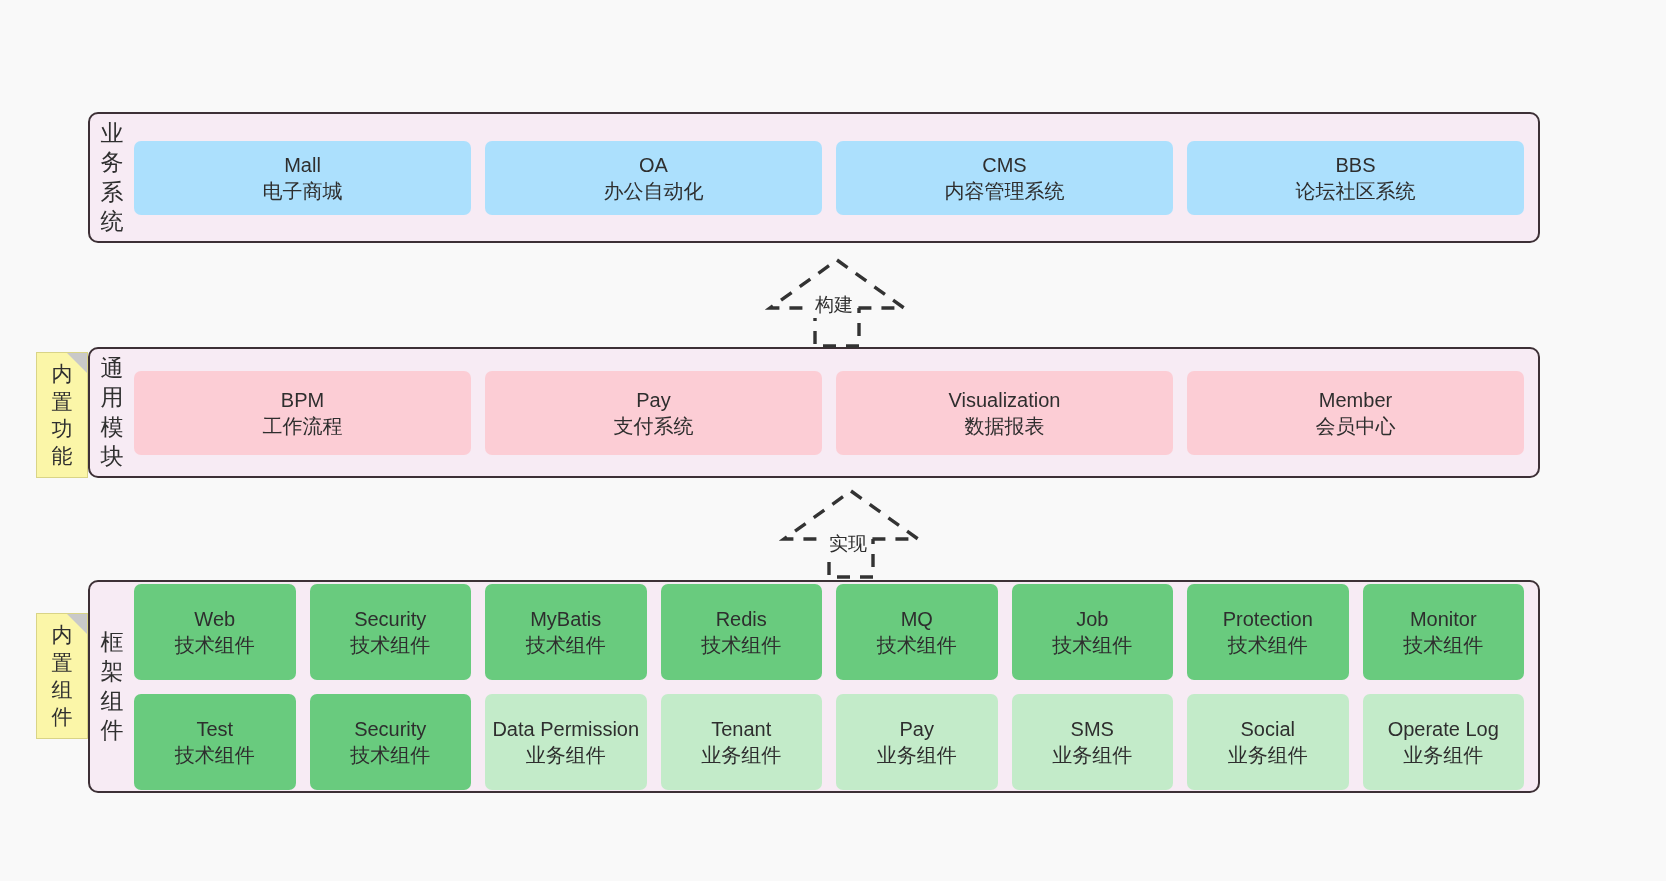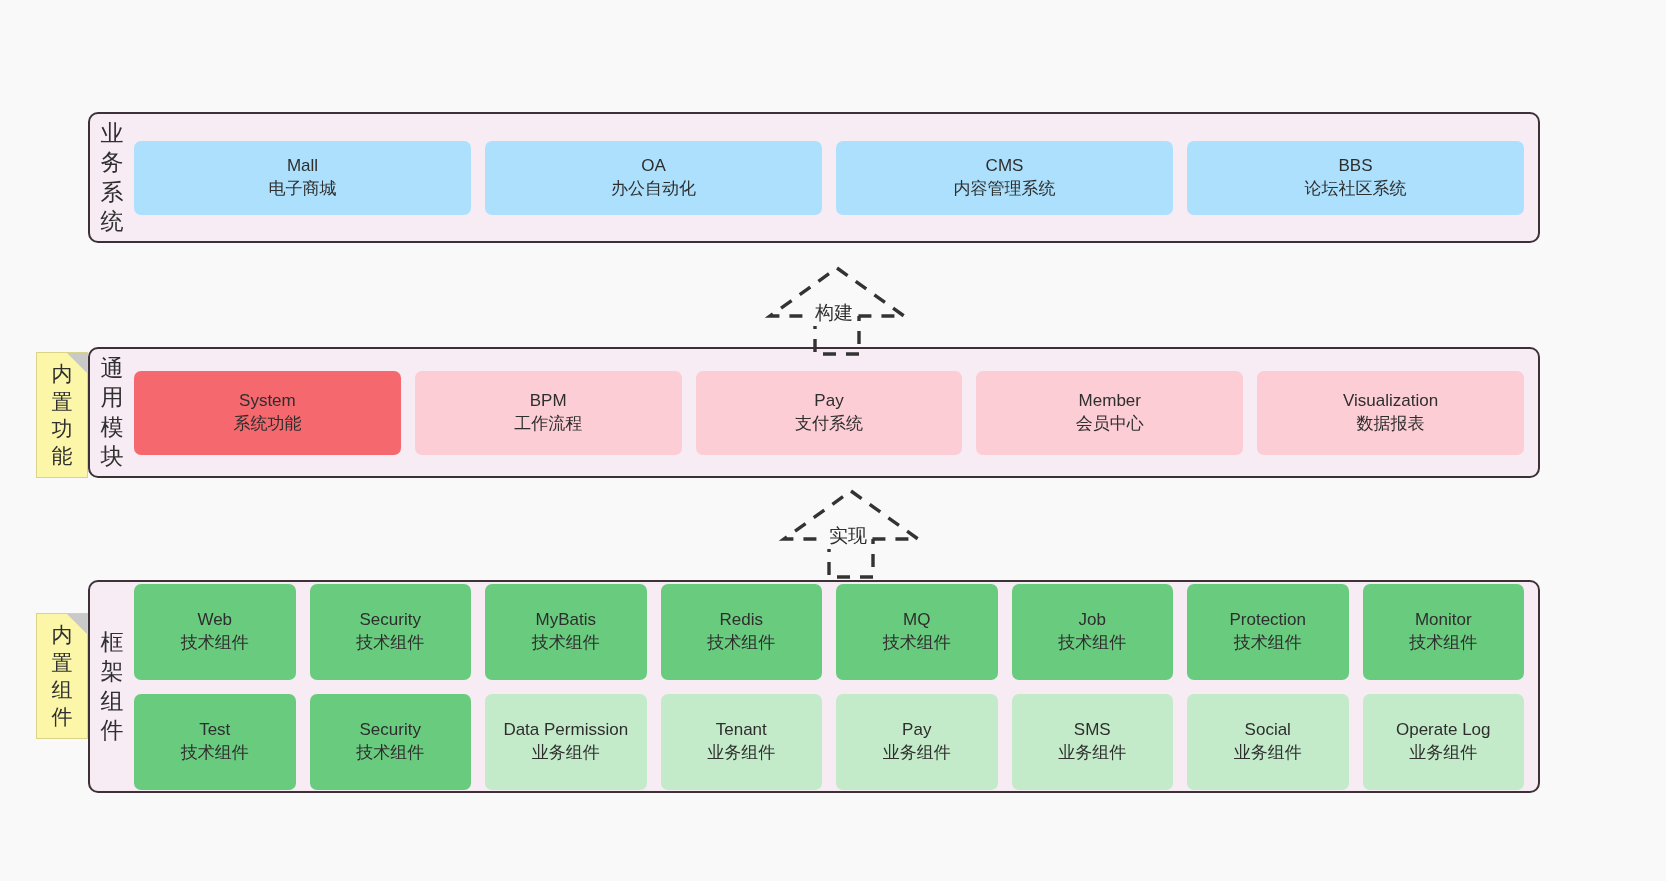--- a/index.html
+++ b/index.html
@@ -65,21 +65,21 @@
     align-items: stretch;
   }
   .box {
     flex: 1 1 0;
     border-radius: 7px;
     display: flex;
     flex-direction: column;
     align-items: center;
     justify-content: center;
     text-align: center;
-    font-size: 17px;
+    font-size: 20px;
     line-height: 1.30;
     color: #2e2e2e;
     padding: 6px 4px;
     box-sizing: border-box;
     user-select: none;
   }
   .box .l1 { display: block; }
   .box .l2 { display: block; }
 
   
@@ -132,24 +132,24 @@
   .arrow svg { display: block; overflow: visible; }
   .arrow-label {
     position: absolute;
     font-size: 19px;
     color: #2f2f2f;
     background: #f9f9f9;
     padding: 0 3px;
     white-space: nowrap;
     user-select: none;
   }
-  #arrow-build  { left: 752px; top: 264px;  width: 170px; height: 90px; }
+  #arrow-build  { left: 752px; top: 256px;  width: 170px; height: 90px; }
   #arrow-impl   { left: 766px; top: 487px;  width: 170px; height: 90px; }
   #arrow-build  .arrow-label { left: 60px; top: 36px; }
-  #arrow-impl   .arrow-label { left: 60px; top: 36px; }
+  #arrow-impl   .arrow-label { left: 60px; top: 44px; }
 </style>
 </head>
 <body>
 
 <div id="canvas">
 
   <div class="layer" id="layer-business">
     <div class="layer-title">
       <span>业</span>
       <span>务</span>
@@ -196,39 +196,35 @@
 
   <div class="layer" id="layer-modules">
     <div class="layer-title">
       <span>通</span>
       <span>用</span>
       <span>模</span>
       <span>块</span>
     </div>
     <div class="boxes">
       <div class="box-row">
-        <div class="box c-red">
-          <span class="l1">System</span>
-          <span class="l2">系统功能</span>
-        </div>
         <div class="box c-pink">
           <span class="l1">BPM</span>
           <span class="l2">工作流程</span>
         </div>
         <div class="box c-pink">
           <span class="l1">Pay</span>
           <span class="l2">支付系统</span>
         </div>
         <div class="box c-pink">
+          <span class="l1">Visualization</span>
+          <span class="l2">数据报表</span>
+        </div>
+        <div class="box c-pink">
           <span class="l1">Member</span>
           <span class="l2">会员中心</span>
-        </div>
-        <div class="box c-pink">
-          <span class="l1">Visualization</span>
-          <span class="l2">数据报表</span>
         </div>
       </div>
     </div>
   </div>
 
   <div class="arrow" id="arrow-impl">
     <svg width="170" height="90" viewBox="0 0 170 90">
       <polygon points="85,4 152,52 18,52" fill="#f9f9f9" stroke="#333333" stroke-width="3.4" stroke-dasharray="13 10" stroke-linejoin="miter"></polygon>
       <polyline points="63,52 63,90 107,90 107,52" fill="none" stroke="#333333" stroke-width="3.4" stroke-dasharray="13 10"></polyline>
     </svg>

